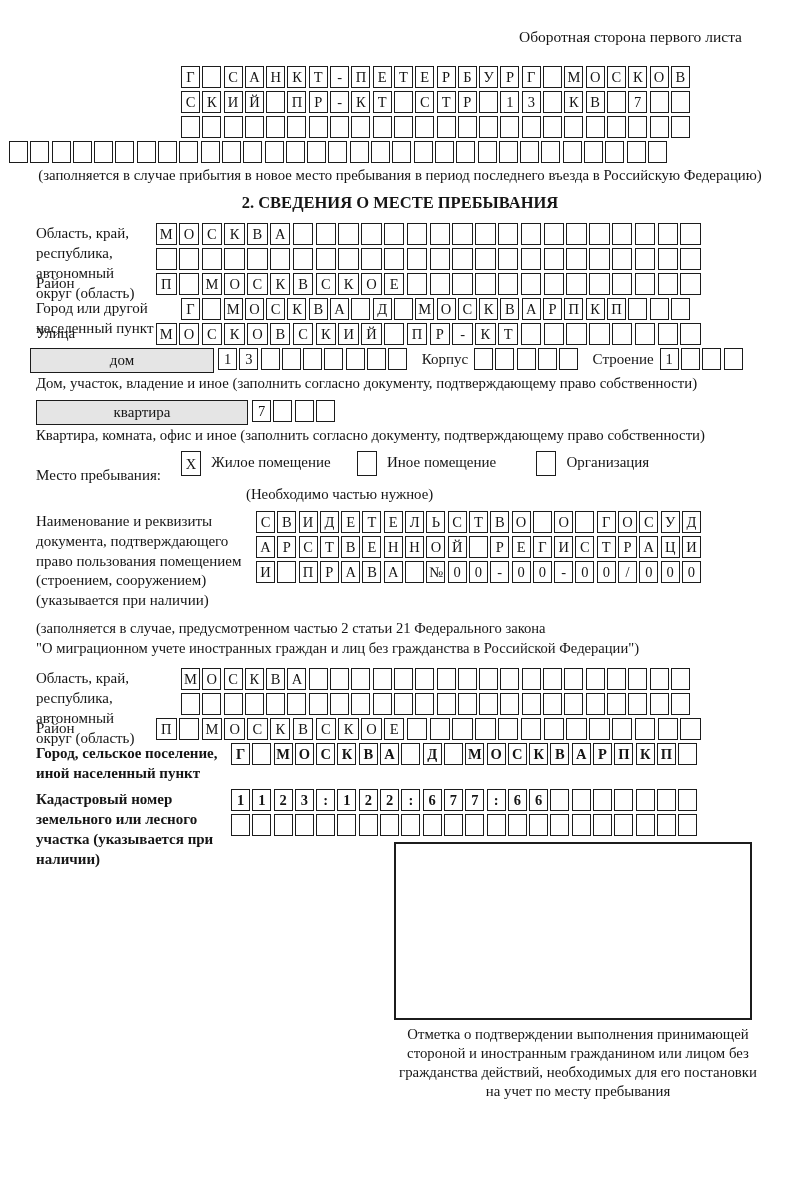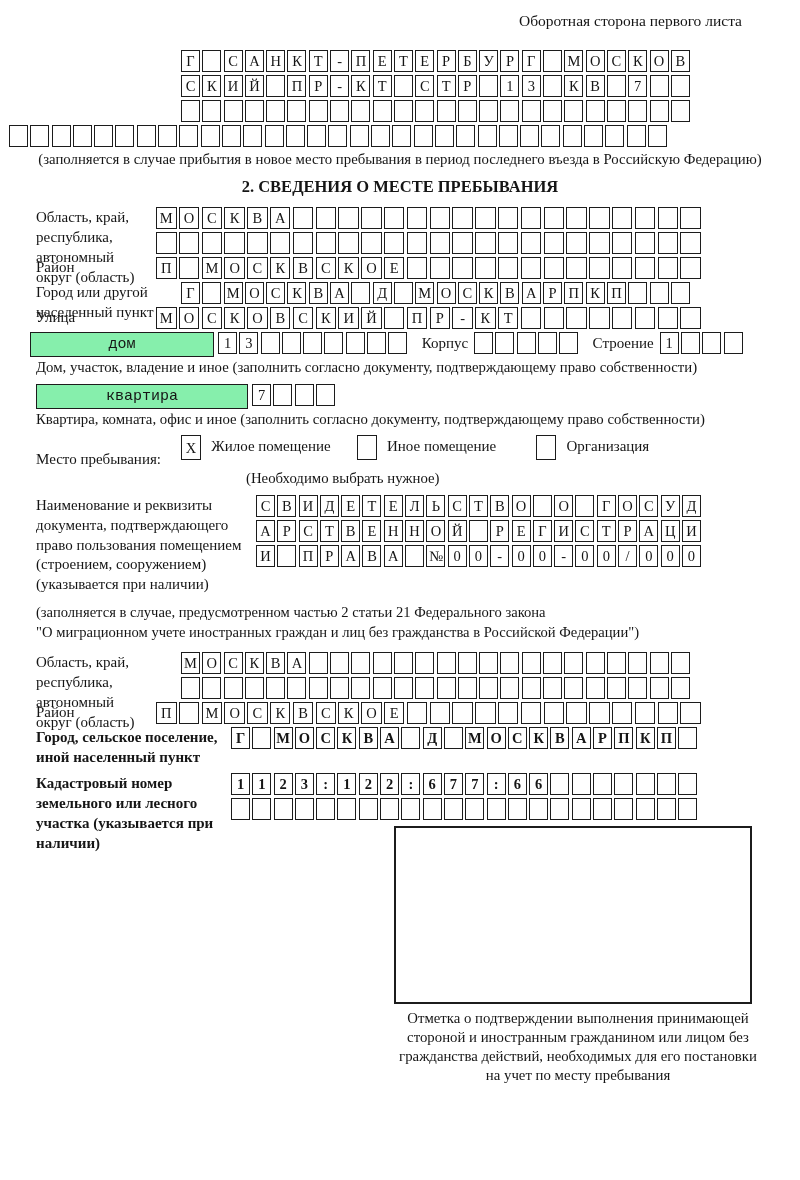--- a/index.html
+++ b/index.html
@@ -2,21 +2,21 @@
 <html><head>
 <meta charset="utf-8">
 <style>
   * { box-sizing: border-box; }
   body { margin: 0; background: #888; }
   .page {
     width: 800px; height: 1180px; margin: 0 auto; background: #fff;
     color: #151515; font-family: "Liberation Serif", "DejaVu Serif", serif;
     padding: 8px 36px 10px 36px; position: relative; overflow: hidden;
   }
-  .corner-note { text-align: right; font-size: 15.5px; margin: 4px 22px 20px 0; }
+  .corner-note { text-align: right; font-size: 15.5px; margin: 20px 22px 20px 0; }
 
   .field-row { position: relative; }
   .field-label { position: absolute; left: 0; top: 1px; font-size: 15px; line-height: 1.32; }
   .w110 { width: 112px; } .w135 { width: 138px; } .w185 { width: 188px; } .w210 { width: 212px; }
   .pad120 { padding-left: 120px; }
   .pad145 { padding-left: 145px; }
   .pad195 { padding-left: 195px; font-weight: bold; }
   .pad220 { padding-left: 220px; }
 
   .grid-row { display: flex; margin-bottom: 3px; }
@@ -31,21 +31,21 @@
   .overflow-row { margin-left: -27px; }
 
   .caption { font-size: 14.8px; margin: 1px 0 7px 0; line-height: 1.25; }
   .caption.center { text-align: center; margin-left: -10px; margin-right: -10px; }
 
   .section-title { font-size: 16.5px; font-weight: bold; text-align: center; margin: 9px 0 10px 0; }
 
   .house-row, .apt-row { display: flex; align-items: flex-start; }
   .label-box {
     border: 1.8px solid #1c1c1c; height: 25px; display: flex; align-items: center;
-    justify-content: center; font-size: 15px; flex: none; margin-right: 4px; background: #86efac; font-family: Liberation Mono, monospace;
+    justify-content: center; font-size: 15px; flex: none; margin-right: 4px; background: #e5e5e5;
   }
   .box185 { width: 184px; margin-left: -6px; }
   .box210 { width: 212px; }
   .inline-label { font-size: 15px; margin: 3px 6px 0 12px; flex: none; }
 
   .residence-row { display: flex; align-items: flex-start; margin-top: 4px; }
   .residence-row .lead { font-size: 15px; width: 145px; flex: none; margin-top: 16px; }
   .residence-row .opt-label { font-size: 15px; margin: 3px 0 0 8px; flex: none; }
   .residence-row .gap { width: 26px; flex: none; }
 
@@ -407,21 +407,21 @@
       </div>
     <span class="opt-label">Иное помещение</span>
     <div class="gap" style="width:40px;"></div>
     <div>
         <div class="grid-row">
           <span class="cell chk"></span>
         </div>
       </div>
     <span class="opt-label">Организация</span>
   </div>
-  <div class="caption" style="margin-left:210px;">(Необходимо выбрать нужное)</div>
+  <div class="caption" style="margin-left:210px;">(Необходимо частью нужное)</div>
 
   <div class="field-row pad220 doc-block">
     <div class="field-label w210">Наименование и реквизиты документа, подтверждающего право пользования помещением (строением, сооружением) (указывается при наличии)</div>
     <div>
         <div class="grid-row">
           <span class="cell">С</span>
           <span class="cell">В</span>
           <span class="cell">И</span>
           <span class="cell">Д</span>
           <span class="cell">Е</span>

